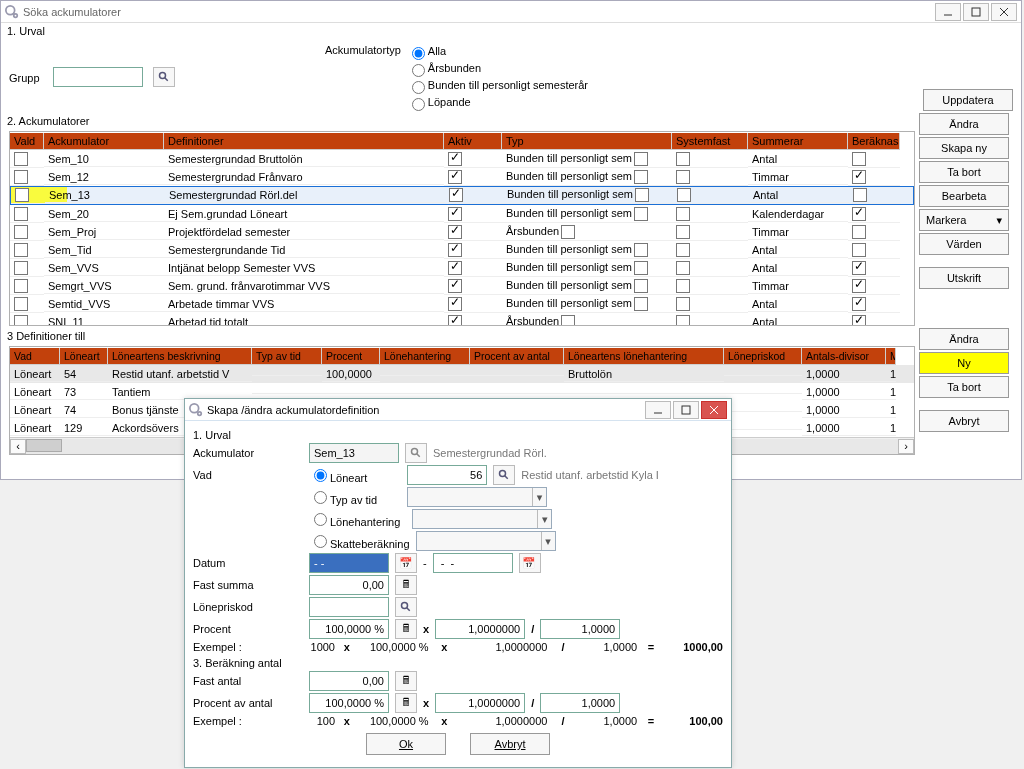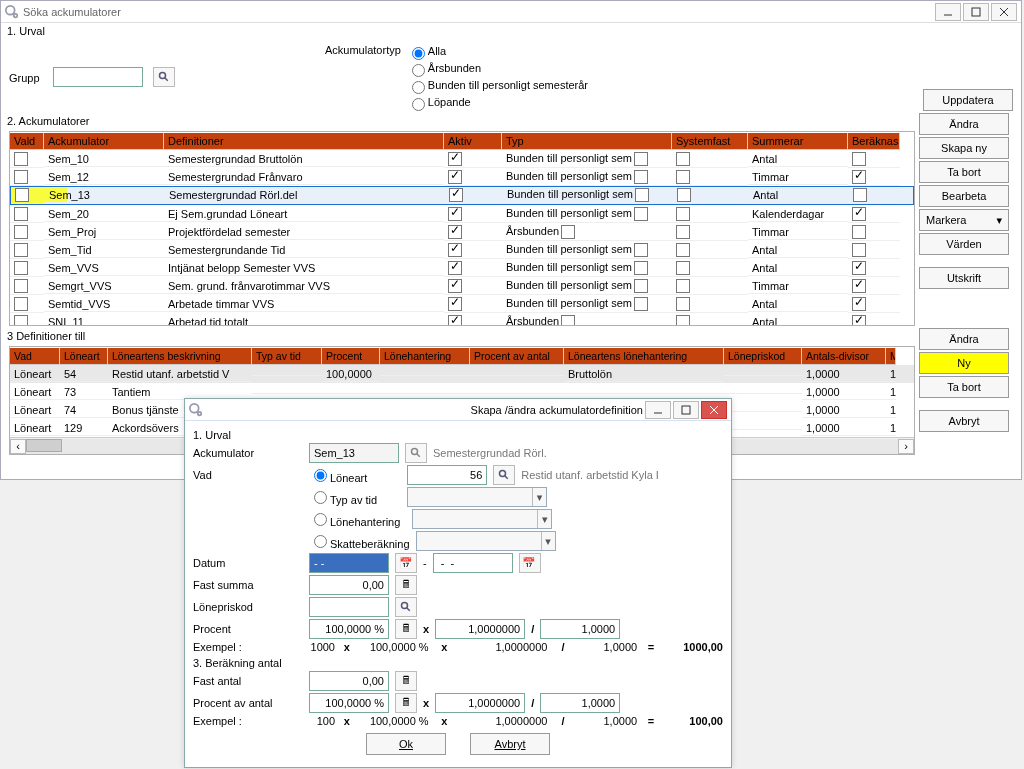--- a/index.html
+++ b/index.html
@@ -167,21 +167,21 @@
   .def-grid .grid-row.sel { background: #e8e8e8; }
   .right-num { text-align: left; padding-right: 6px !important; }
 
   
   .dialog {
     left: 184px; top: 398px; width: 548px; height: 370px;
     background: #fff;
     border: 1px solid #8aa;
     box-shadow: 0 0 6px rgba(0,0,0,0.15);
   }
-  .dialog .titlebar { border-bottom: 1px solid #d5e3f0; text-align: right; }
+  .dialog .titlebar { border-bottom: 1px solid #d5e3f0; }
   .dlg-body { padding: 4px 8px; }
   .fieldset-head { margin-top: 4px; }
   .fld-row { display:flex; align-items:center; margin: 2px 0; gap:6px; }
   .fld-row .lbl { width: 110px; }
   .num-r { text-align: right; }
   .dlg-row-txt { font-size: 11px; }
   .dlg-row-txt span { display:inline-block; }
   .dlg-btns {
     display: flex;
     justify-content: center;

